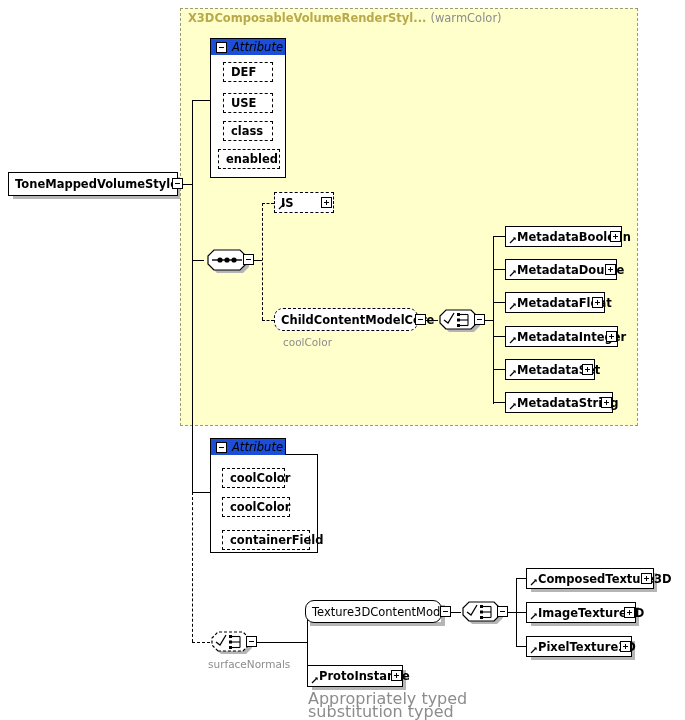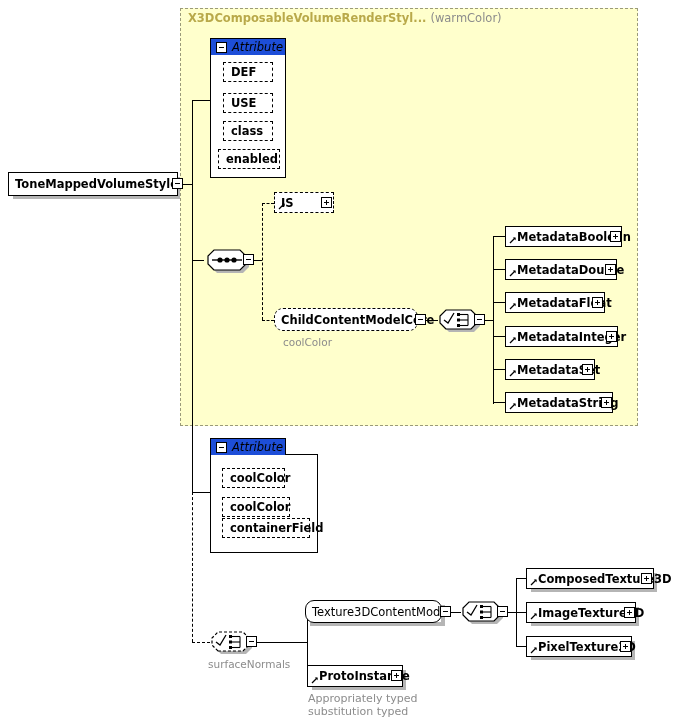--- a/index.html
+++ b/index.html
@@ -107,21 +107,21 @@
   .dl.v{width:0;border-left:1px dashed #000;}
 
   
   .comp{position:absolute;}
   .comp svg{display:block;overflow:visible;}
   .caption{
     position:absolute;font-size:10.5px;color:#8c8c8c;white-space:nowrap;
     font-weight:normal;
   }
   .caption2{
-    position:absolute;font-size:11px;color:#8c8c8c;white-space:nowrap;line-height:13px;
+    position:absolute;font-size:16px;color:#8c8c8c;white-space:nowrap;line-height:13px;
   }
 </style>
 </head>
 <body>
 
 <div class="canvas">
 
   <div class="ext-box" style="left:180px;top:8px;width:458px;height:418px;"></div>
   <div class="ext-title" style="left:188px;top:11px;">
     <span>X3DComposableVolumeRenderStyl...</span>
@@ -285,21 +285,21 @@
       <span class="ag-minus"></span>
       <span class="ag-lbl">Attribute</span>
     </div>
   </div>
   <div class="attr" style="left:222px;top:468px;width:63px;height:20px;">
     <span class="lbl">coolColor</span>
   </div>
   <div class="attr" style="left:222px;top:497px;width:68px;height:20px;">
     <span class="lbl">coolColor</span>
   </div>
-  <div class="attr" style="left:222px;top:518px;width:88px;height:20px;text-align:right;">
+  <div class="attr" style="left:222px;top:530px;width:88px;height:20px;text-align:right;">
     <span class="lbl">containerField</span>
   </div>
 
   <div class="comp" style="left:209px;top:626px;width:44px;height:32px;">
     <svg width="44" height="32" viewBox="0 0 44 32">
       <polygon points="9,25 3,19 3,12 9,6 34,6 40,12 40,19 34,25" fill="#b5b5b5" transform="translate(3,3)"></polygon>
       <polygon points="9,25 3,19 3,12 9,6 34,6 40,12 40,19 34,25" fill="#ffffff" stroke="#000" stroke-width="1.2" stroke-dasharray="3,2"></polygon>
       <path d="M7 16 L11 19 L17 9" stroke="#000" stroke-width="1.3" fill="none"></path>
       <rect x="20" y="9" width="3" height="3" fill="#000"></rect>
       <rect x="20" y="14.5" width="3" height="3" fill="#000"></rect>

